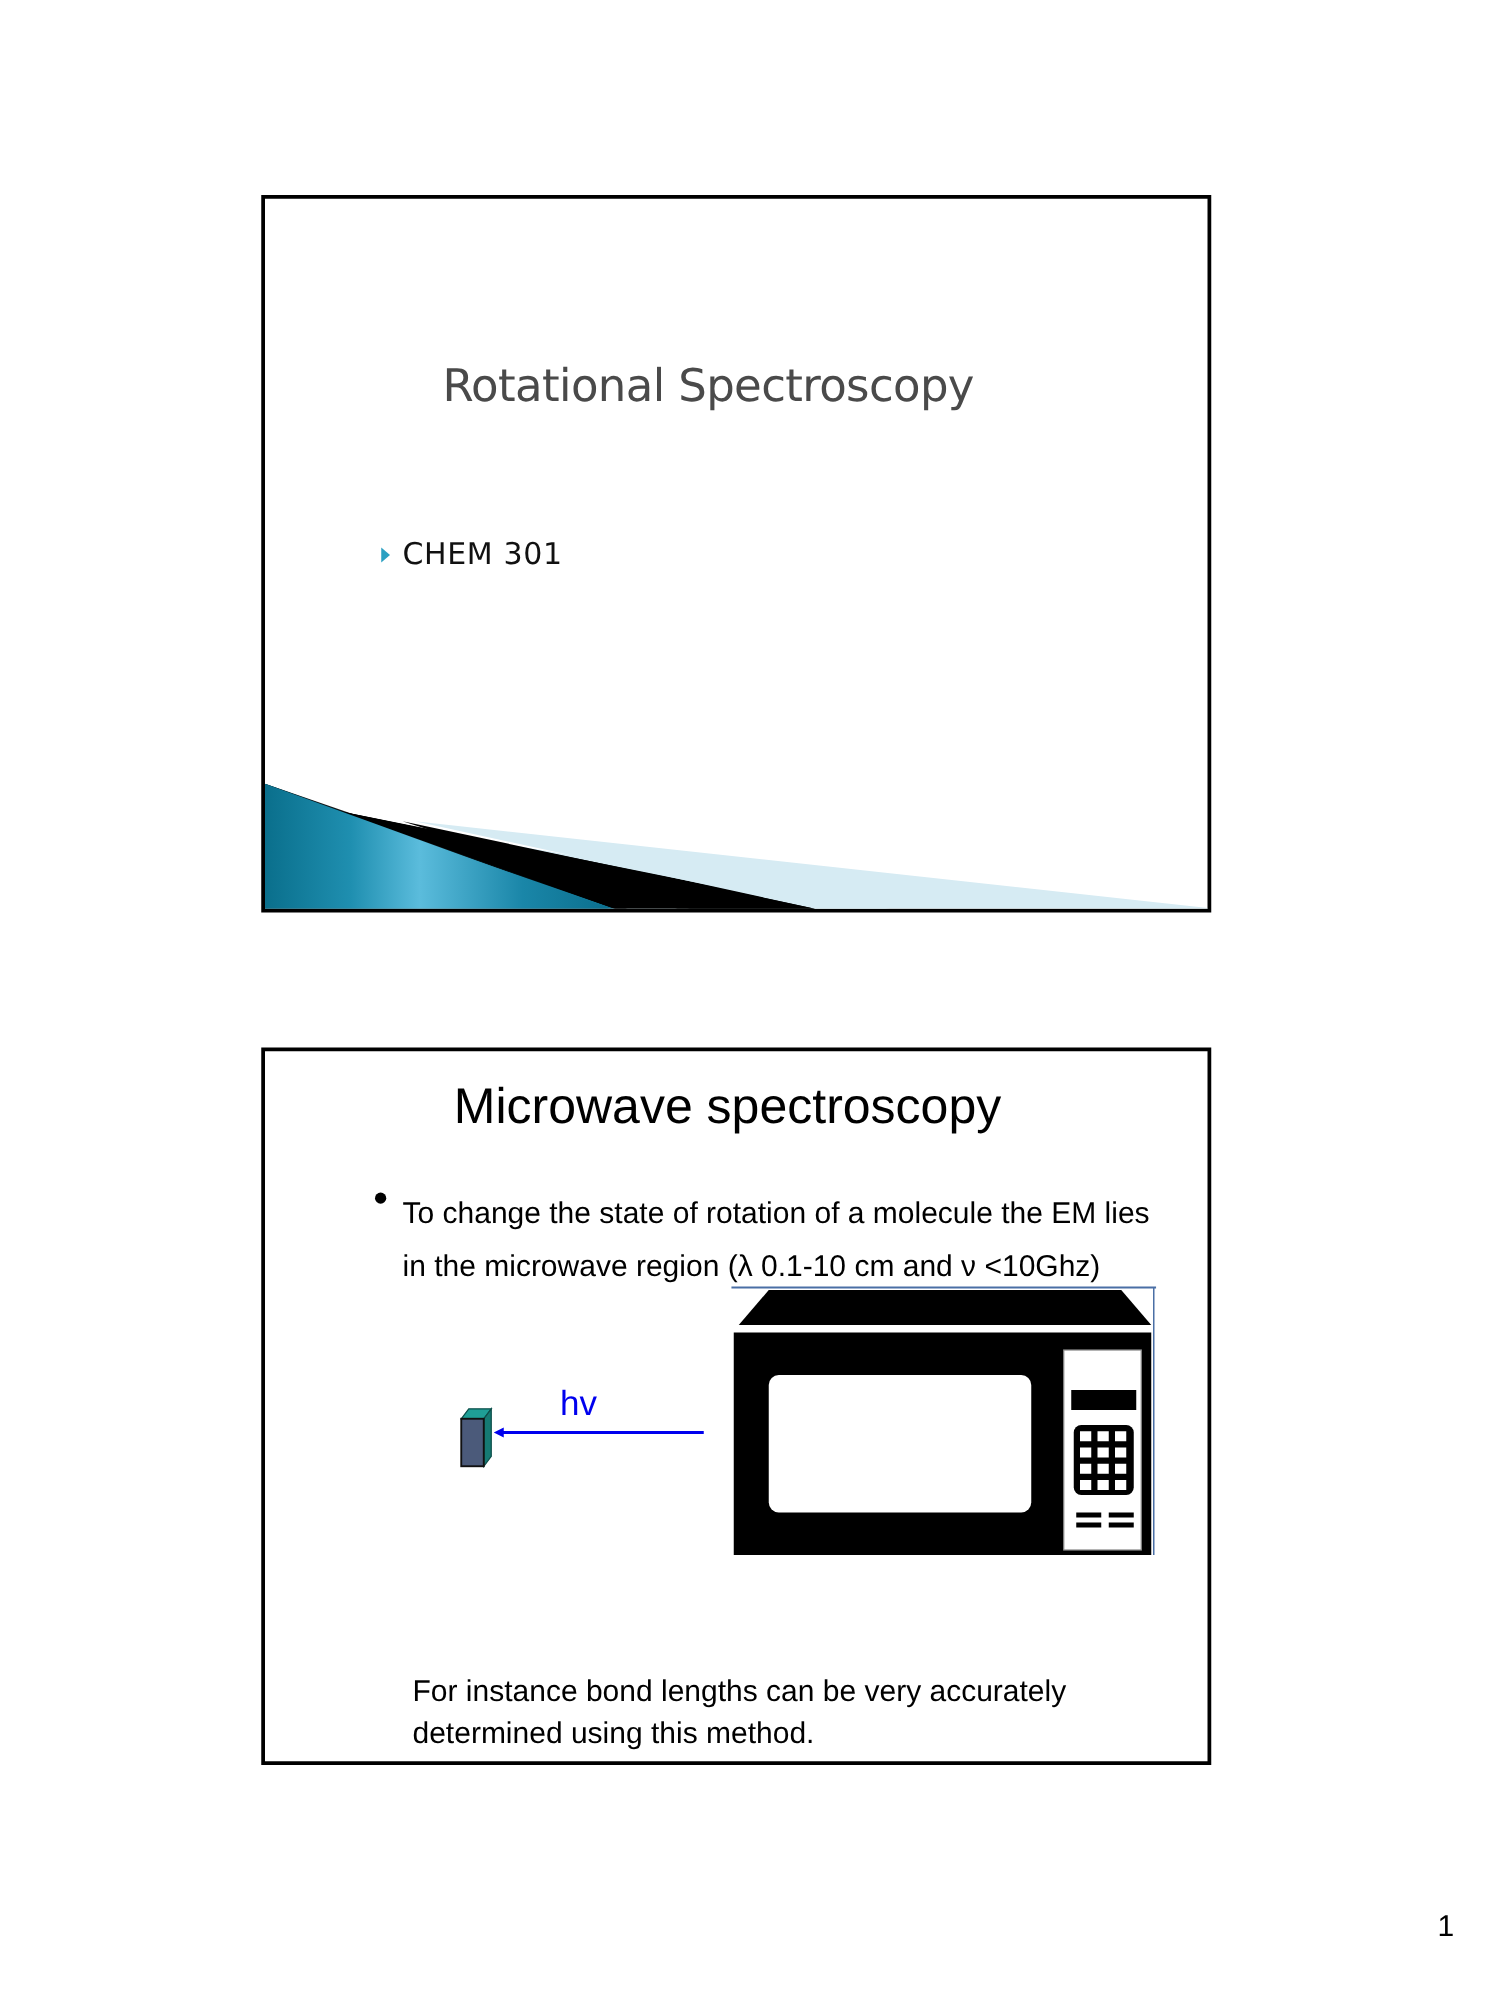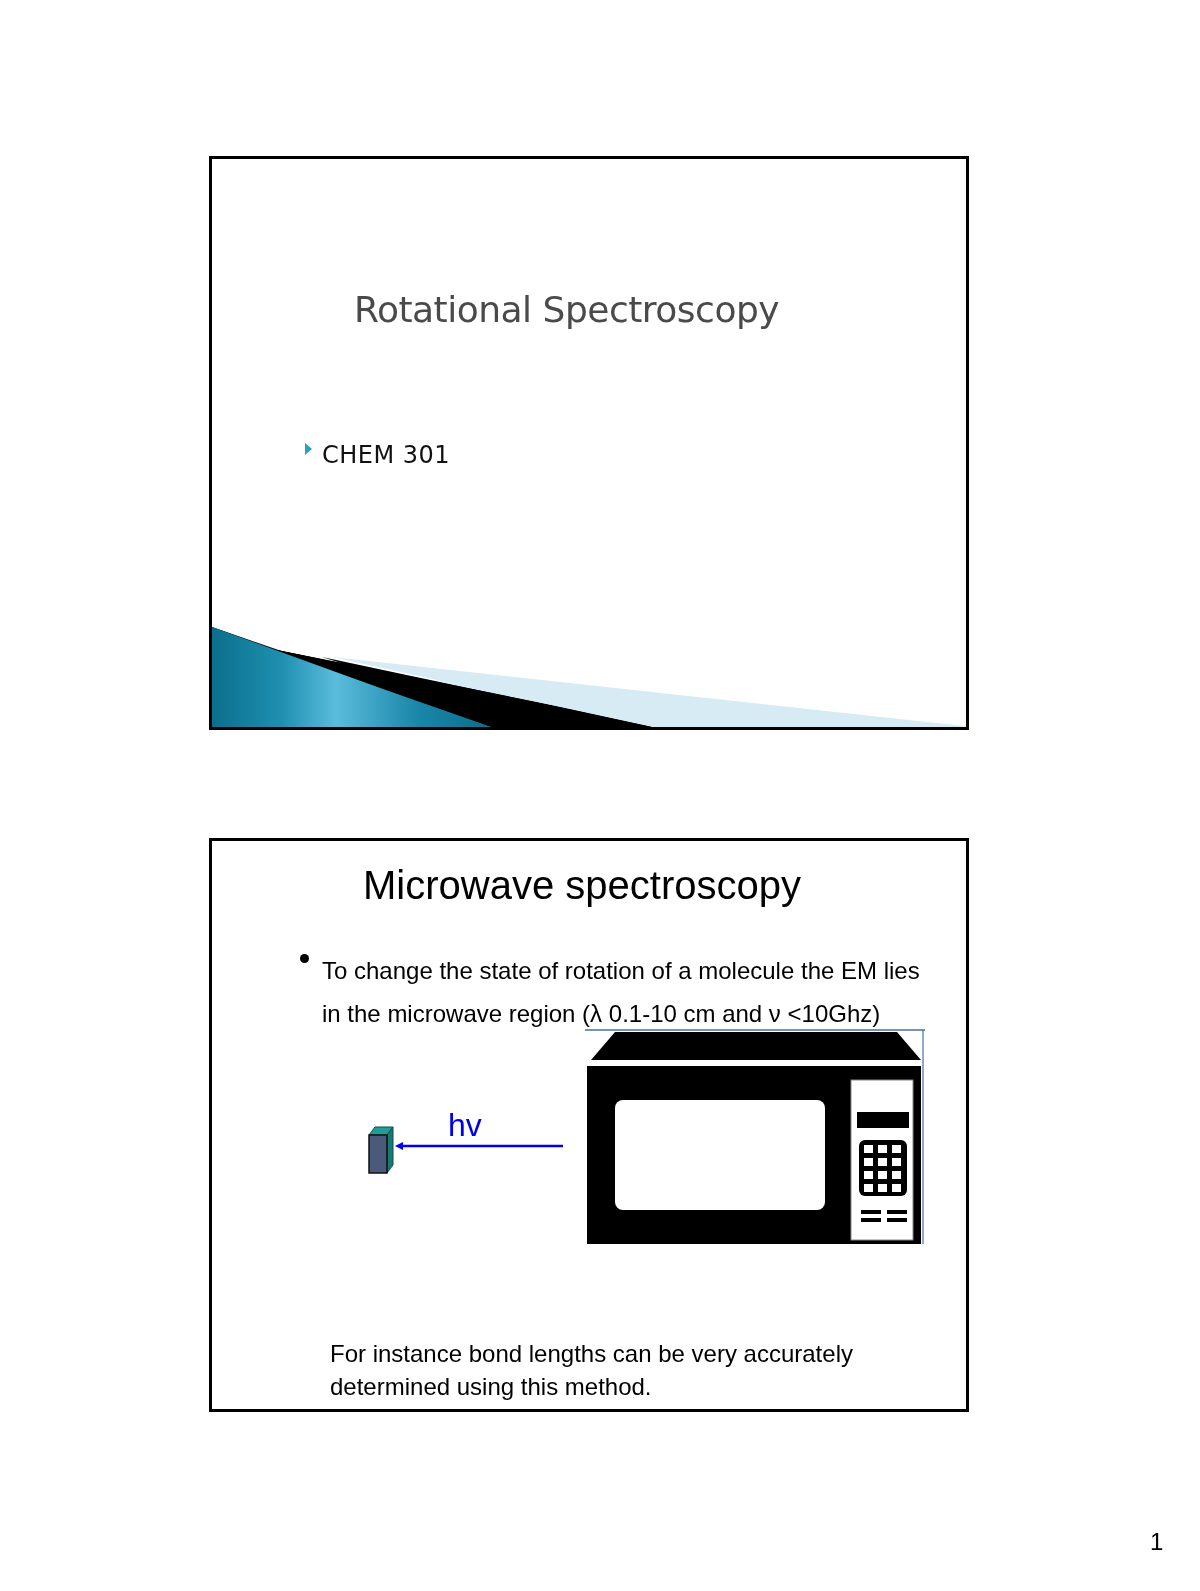--- a/index.html
+++ b/index.html
@@ -4,34 +4,34 @@
 <style>
   html, body { margin: 0; padding: 0; background: #ffffff; }
   body { width: 1200px; height: 1591px; position: relative; overflow: hidden; font-family: "DejaVu Sans", sans-serif; }
 
   .slide { position: absolute; left: 209px; width: 760px; background: #fff; border: 3px solid #000; box-sizing: border-box; overflow: hidden; }
   #slide1 { top: 156px; height: 574px; }
   #slide2 { top: 838px; height: 574px; padding-left: 18px; }
 
   
   .s1-title { position: absolute; left: 102px; top: 130px; font-family: "DejaVu Sans", sans-serif; font-size: 36px; color: #4a4a4a; letter-spacing: -0.5px; white-space: nowrap; margin-left: 40px; }
-  .s1-bullet { position: absolute; left: 93px; top: 282px; display: flex; gap: 10px; }
+  .s1-bullet { position: absolute; left: 93px; top: 270px; display: flex; align-items: center; gap: 10px; }
   .s1-arrow { width: 0; height: 0; border-top: 6px solid transparent; border-bottom: 6px solid transparent; border-left: 7px solid #2aa0c2; margin-top: 2px; }
   .s1-bullet-text { font-family: "DejaVu Sans", sans-serif; font-size: 24px; color: #111; letter-spacing: 0.5px; }
   .s1-swoosh { position: absolute; left: 0; bottom: 0; width: 760px; height: 100px; }
 
   
   .s2-title { position: absolute; left: 0; width: 760px; top: 22px; text-align: center; font-family: "Liberation Sans", sans-serif; font-size: 40px; color: #000; padding-right: 20px; box-sizing: border-box; }
   .s2-b1 { position: absolute; left: 88px; top: 108px; width: 640px; }
   .bullet-dot { position: absolute; left: 0; top: 5px; width: 9px; height: 9px; border-radius: 50%; background: #000; }
   .s2-text { font-family: "Liberation Sans", sans-serif; font-size: 24px; line-height: 43px; color: #000; padding-left: 22px; }
   .s2-b2 { position: absolute; left: 96px; top: 414px; width: 620px; }
   .s2-p { position: absolute; left: 118px; top: 496px; width: 610px; font-family: "Liberation Sans", sans-serif; font-size: 24px; line-height: 33px; color: #000; }
 
-  .hv-label { position: absolute; left: 236px; top: 266px; font-family: "Liberation Sans", sans-serif; font-size: 32px; color: #0000ee; }
+  .hv-label { position: absolute; left: 236px; top: 266px; font-family: "Liberation Sans", sans-serif; font-size: 28px; color: #0000ee; }
   .hv-arrow { position: absolute; left: 183px; top: 295px; width: 170px; height: 20px; }
   .molecule { position: absolute; left: 153px; top: 284px; width: 32px; height: 50px; }
   .microwave { position: absolute; left: 373px; top: 187px; width: 340px; height: 216px; }
 </style>
 </head>
 <body>
 
 <div class="slide" id="slide1">
   <div class="s1-title">Rotational Spectroscopy</div>
   <div class="s1-bullet">

